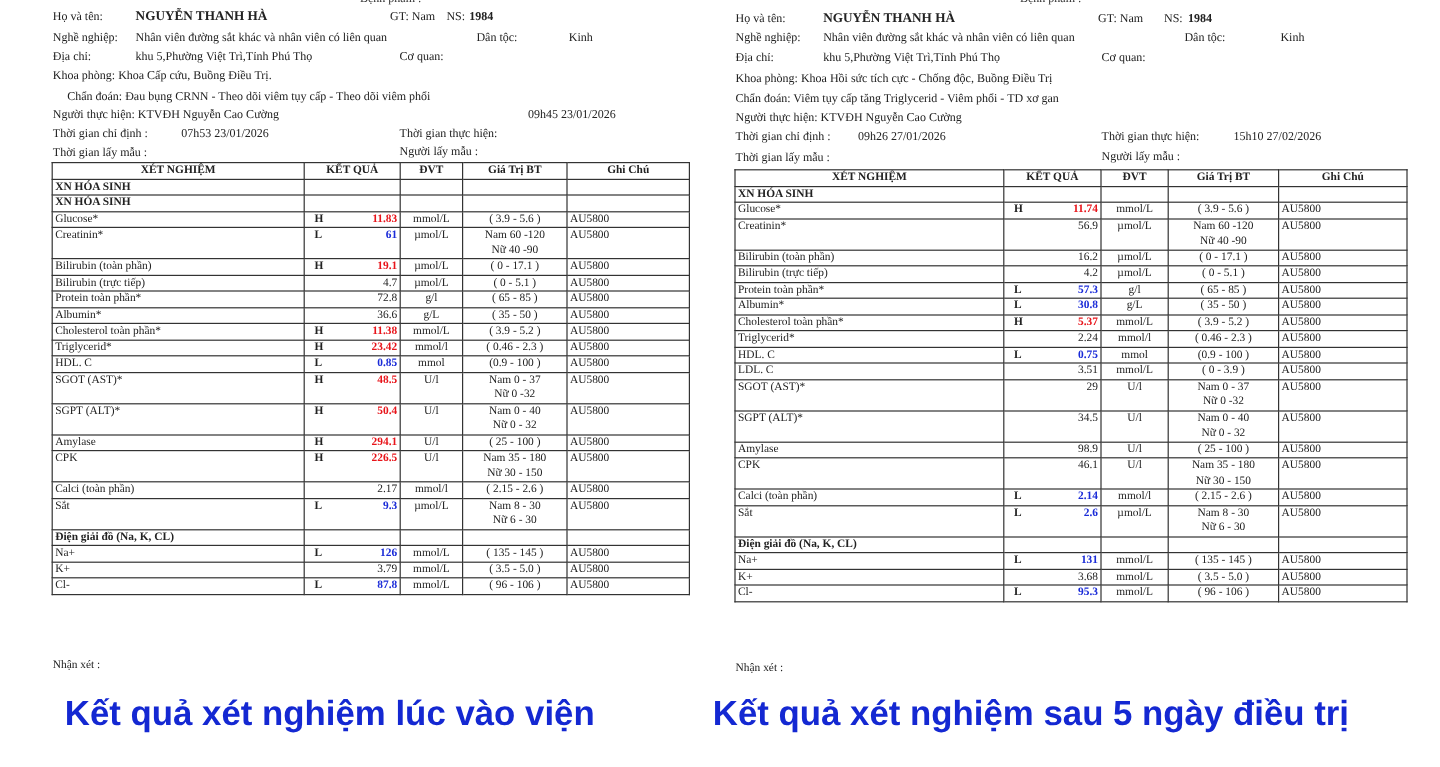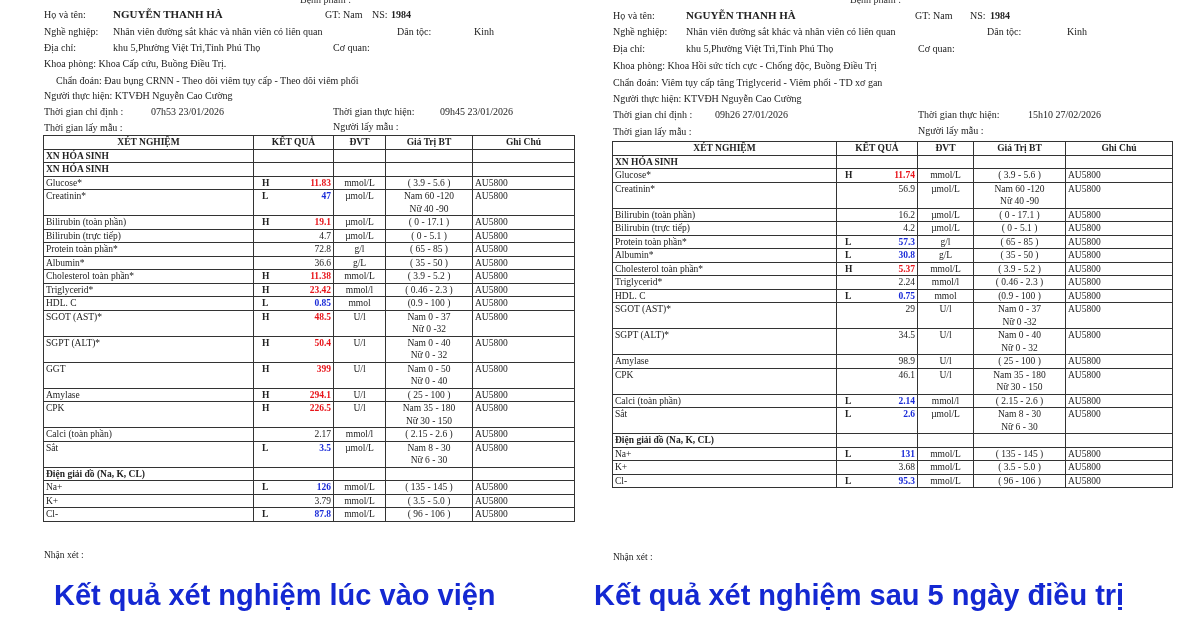--- a/index.html
+++ b/index.html
@@ -45,21 +45,21 @@
   <div class="hdr" style="left:44px;top:42px;">Địa chỉ:</div>
   <div class="hdr" style="left:113px;top:42px;">khu 5,Phường Việt Trì,Tỉnh Phú Thọ</div>
   <div class="hdr" style="left:333px;top:42px;">Cơ quan:</div>
 
   <div class="hdr" style="left:44px;top:58px;">Khoa phòng: Khoa Cấp cứu, Buồng Điều Trị.</div>
   <div class="hdr" style="left:56px;top:75px;">Chẩn đoán: Đau bụng CRNN - Theo dõi viêm tụy cấp - Theo dõi viêm phổi</div>
   <div class="hdr" style="left:44px;top:90px;">Người thực hiện: KTVĐH Nguyễn Cao Cường</div>
   <div class="hdr" style="left:44px;top:106px;">Thời gian chỉ định :</div>
   <div class="hdr" style="left:151px;top:106px;">07h53 23/01/2026</div>
   <div class="hdr" style="left:333px;top:106px;">Thời gian thực hiện:</div>
-  <div class="hdr" style="left:440px;top:106px;">09h45 23/01/2026</div>
+  <div class="hdr" style="left:440px;top:90px;">09h45 23/01/2026</div>
   <div class="hdr" style="left:44px;top:122px;">Thời gian lấy mẫu :</div>
   <div class="hdr" style="left:333px;top:121px;">Người lấy mẫu :</div>
 
   <table class="lab" id="tbl0" style="left:43px;top:135px;width:531px;">
     <colgroup>
         <col style="width:210px">
         <col style="width:80px">
         <col style="width:52px">
         <col style="width:87px">
         <col style="width:102px">
@@ -95,21 +95,21 @@
             <span class="val H">11.83</span>
           </td>
           <td class="unit">mmol/L</td>
           <td class="ref"><span>( 3.9 - 5.6 )</span></td>
           <td>AU5800</td>
         </tr>
         <tr>
           <td>Creatinin*</td>
           <td class="res">
             <span class="flag">L</span>
-            <span class="val L">47</span>
+            <span class="val L">61</span>
           </td>
           <td class="unit">µmol/L</td>
           <td class="ref"><span>Nam 60 -120</span><br><span>Nữ 40 -90</span></td>
           <td>AU5800</td>
         </tr>
         <tr>
           <td>Bilirubin (toàn phần)</td>
           <td class="res">
             <span class="flag">H</span>
             <span class="val H">19.1</span>
@@ -192,30 +192,20 @@
           <td>SGPT (ALT)*</td>
           <td class="res">
             <span class="flag">H</span>
             <span class="val H">50.4</span>
           </td>
           <td class="unit">U/l</td>
           <td class="ref"><span>Nam 0 - 40</span><br><span>Nữ 0 - 32</span></td>
           <td>AU5800</td>
         </tr>
         <tr>
-          <td>GGT</td>
-          <td class="res">
-            <span class="flag">H</span>
-            <span class="val H">399</span>
-          </td>
-          <td class="unit">U/l</td>
-          <td class="ref"><span>Nam 0 - 50</span><br><span>Nữ 0 - 40</span></td>
-          <td>AU5800</td>
-        </tr>
-        <tr>
           <td>Amylase</td>
           <td class="res">
             <span class="flag">H</span>
             <span class="val H">294.1</span>
           </td>
           <td class="unit">U/l</td>
           <td class="ref"><span>( 25 - 100 )</span></td>
           <td>AU5800</td>
         </tr>
         <tr>
@@ -235,21 +225,21 @@
             <span class="val ">2.17</span>
           </td>
           <td class="unit">mmol/l</td>
           <td class="ref"><span>( 2.15 - 2.6 )</span></td>
           <td>AU5800</td>
         </tr>
         <tr>
           <td>Sắt</td>
           <td class="res">
             <span class="flag">L</span>
-            <span class="val L">3.5</span>
+            <span class="val L">9.3</span>
           </td>
           <td class="unit">µmol/L</td>
           <td class="ref"><span>Nam 8 - 30</span><br><span>Nữ 6 - 30</span></td>
           <td>AU5800</td>
         </tr>
         <tr>
           <td class="sec">Điện giải đồ (Na, K, CL)</td>
           <td></td>
           <td></td>
           <td></td>
@@ -428,20 +418,30 @@
           <td>HDL. C</td>
           <td class="res">
             <span class="flag">L</span>
             <span class="val L">0.75</span>
           </td>
           <td class="unit">mmol</td>
           <td class="ref"><span>(0.9 - 100 )</span></td>
           <td>AU5800</td>
         </tr>
         <tr>
+          <td>LDL. C</td>
+          <td class="res">
+            <span class="flag"></span>
+            <span class="val ">3.51</span>
+          </td>
+          <td class="unit">mmol/L</td>
+          <td class="ref"><span>( 0 - 3.9 )</span></td>
+          <td>AU5800</td>
+        </tr>
+        <tr>
           <td>SGOT (AST)*</td>
           <td class="res">
             <span class="flag"></span>
             <span class="val ">29</span>
           </td>
           <td class="unit">U/l</td>
           <td class="ref"><span>Nam 0 - 37</span><br><span>Nữ 0 -32</span></td>
           <td>AU5800</td>
         </tr>
         <tr>

